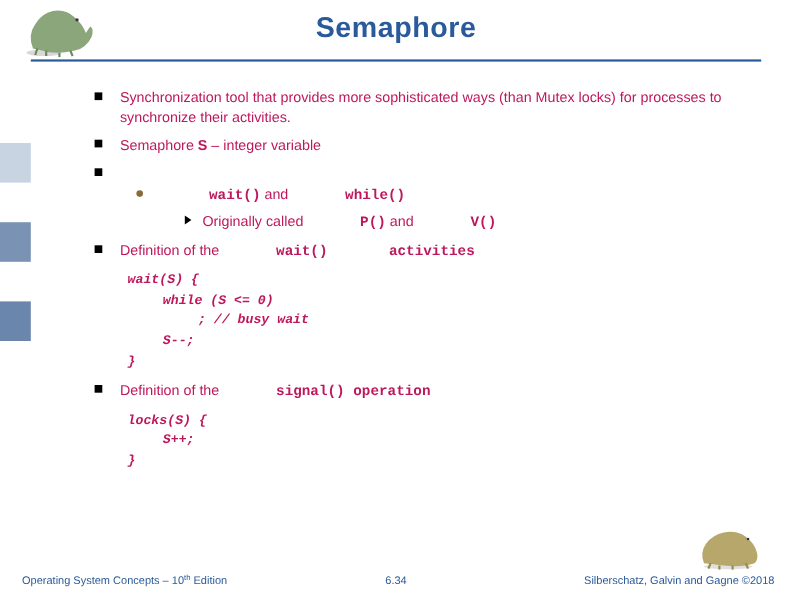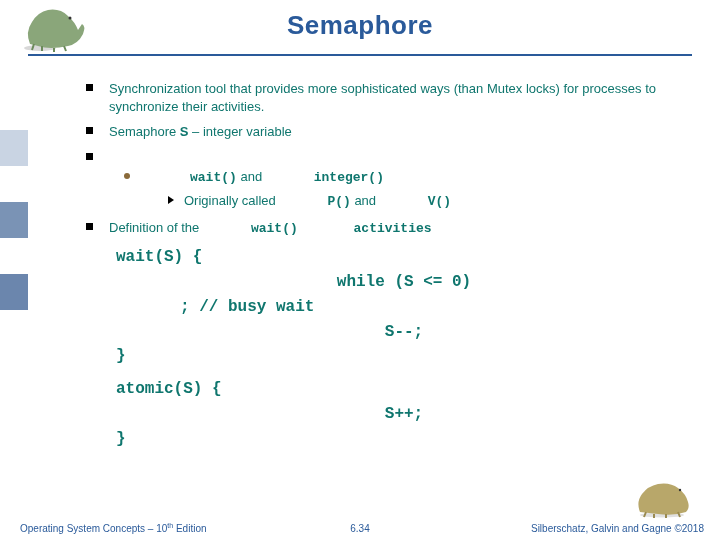--- a/index.html
+++ b/index.html
@@ -35,21 +35,21 @@
     position: absolute;
     left: 28px;
     right: 28px;
     bottom: 2px;
     height: 2px;
     background: #2a5a9a;
   }
   .content {
     padding: 22px 60px 0 86px;
     font-size: 13px;
-    color: #0f766e;
+    color: #be185d;
     line-height: 1.35;
   }
   .bullet-row {
     display: flex;
     margin-bottom: 8px;
   }
   .sq {
     width: 7px;
     height: 7px;
     background: #000;
@@ -84,26 +84,27 @@
     border-left: 6px solid #000;
     margin-top: 4px;
     margin-right: 10px;
     flex-shrink: 0;
   }
   .mono { font-family: "Courier New", monospace; font-weight: bold; margin-left: 48px; }
   .code-block {
     margin-left: 30px;
     font-family: "Courier New", monospace;
     font-weight: bold;
-    font-size: 16px;
+    font-size: 12px;
     line-height: 1.55;
     margin-top: 2px;
     margin-bottom: 8px;
-  }
-  .code-block .ind1 { padding-left: 32px; text-align: center; }
+    font-style: italic;
+  }
+  .code-block .ind1 { padding-left: 32px; }
   .code-block .ind2 { padding-left: 64px; }
   .sidebar {
     position: absolute;
     left: 0;
     top: 130px;
     width: 28px;
   }
   .sb-seg { height: 36px; margin-bottom: 36px; }
   .sb1 { background: #c9d4e3; }
   .sb2 { background: #7a93b5; }
@@ -163,21 +164,21 @@
     </div>
   </div>
 
   <div class="bullet-row">
     <div class="sq"></div>
   </div>
 
   <div class="sub1">
     <div class="dot"></div>
     <div>
-      <span class="mono">wait()</span><span> and </span><span class="mono">integer()</span>
+      <span class="mono">wait()</span><span> and </span><span class="mono">while()</span>
     </div>
   </div>
 
   <div class="sub2">
     <div class="tri"></div>
     <div>
       <span>Originally called </span><span class="mono">P()</span><span> and </span><span class="mono">V()</span>
     </div>
   </div>
 
@@ -189,23 +190,29 @@
   </div>
 
   <div class="code-block">
     <div>wait(S) {</div>
     <div class="ind1">while (S &lt;= 0)</div>
     <div class="ind2">; // busy wait</div>
     <div class="ind1">S--;</div>
     <div>}</div>
   </div>
 
+  <div class="bullet-row">
+    <div class="sq"></div>
+    <div>
+      <span>Definition of  the </span><span class="mono">signal() operation</span>
+    </div>
+  </div>
 
   <div class="code-block">
-    <div>atomic(S) {</div>
+    <div>locks(S) {</div>
     <div class="ind1">S++;</div>
     <div>}</div>
   </div>
 
 </div>
 
 <svg class="dino-right" viewBox="0 0 62 40">
   <ellipse cx="28" cy="37" rx="22" ry="2.5" fill="#e0e0e0"></ellipse>
   <path d="M6 34 Q2 24 8 16 Q14 8 24 6 Q36 4 44 10 Q52 16 54 24 Q56 30 52 34 Q40 38 24 36 Z" fill="#b8a76a"></path>
   <path d="M12 34 L10 39 M20 36 L20 40 M32 36 L32 40 M44 34 L46 39" stroke="#9a8a50" stroke-width="2"></path>

